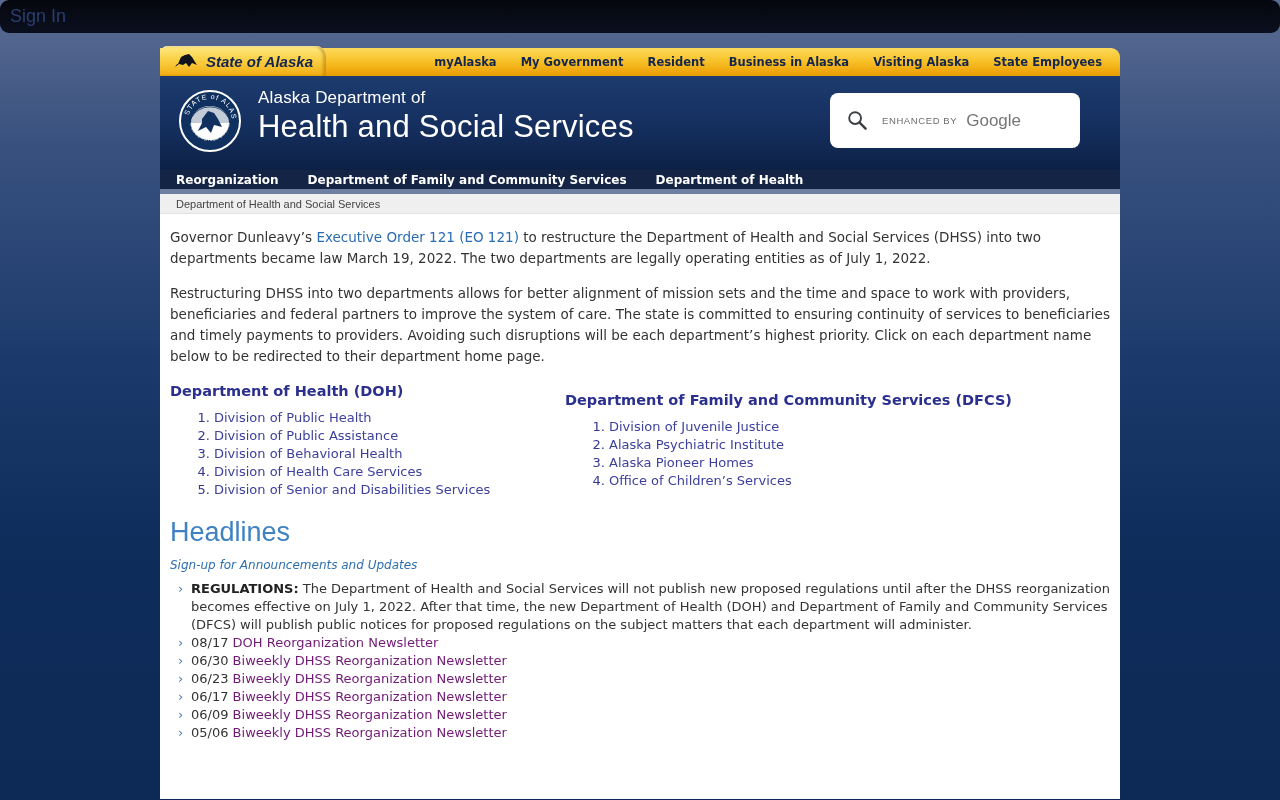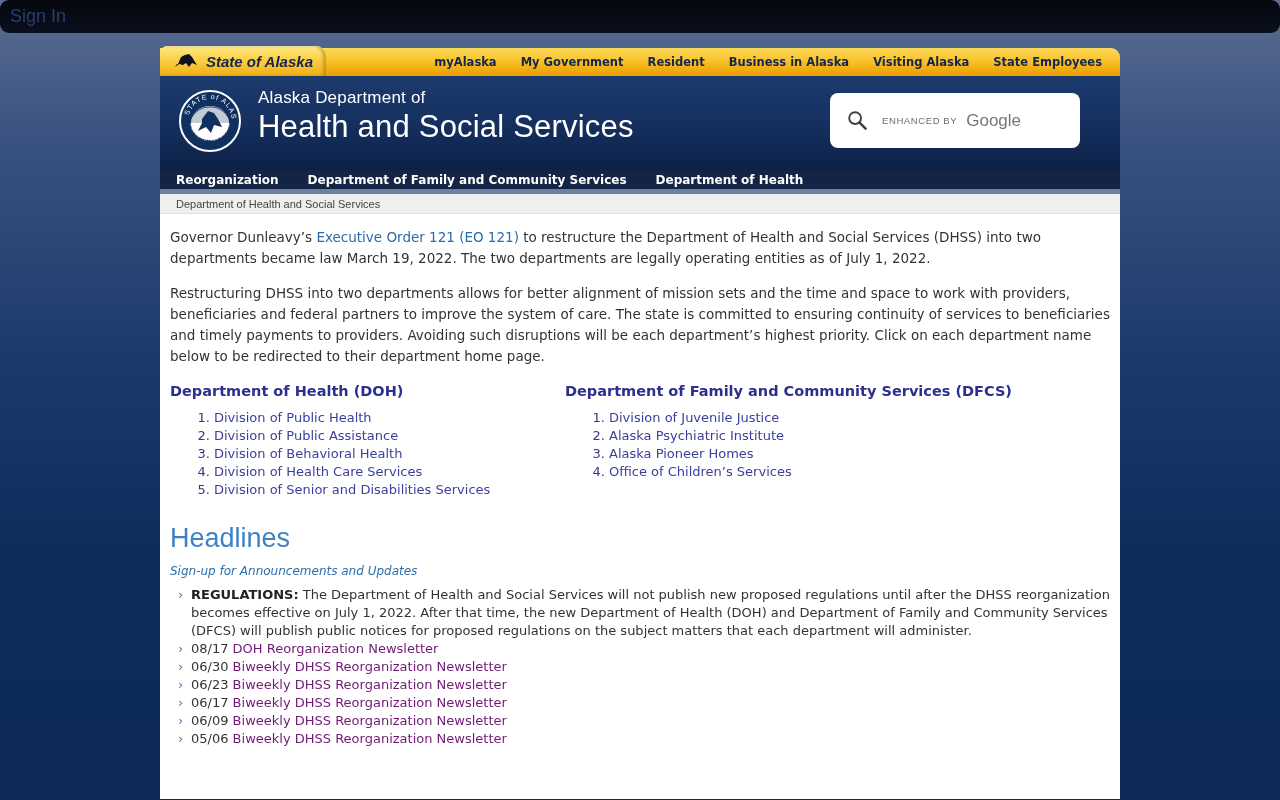--- a/index.html
+++ b/index.html
@@ -58,21 +58,21 @@
   
   .breadcrumb { height:20px; background:#efefef; border-bottom:1px solid #e2e2e2;
     display:flex; align-items:center; padding-left:16px; font-size:11px; color:#444;
     font-family:"Liberation Sans",sans-serif; }
 
   
   .content { background:#fff; height:585px; padding:13px 10px 0 10px; color:#333; overflow:hidden; }
   .content p { font-size:13.5px; line-height:21px; margin-bottom:14px; }
   a.textlink { color:#2a6cb0; text-decoration:none; cursor:pointer; }
 
-  .dept-cols { display:flex; margin-top:16px; margin-bottom:24px; }
+  .dept-cols { display:flex; margin-top:16px; margin-bottom:18px;align-items:center; }
   .dept-col-left { width:395px; flex:0 0 auto; }
   .dept-col-right { flex:1; }
   .dept-heading { font-size:14.5px; font-weight:bold; color:#2b2f8e; margin-bottom:10px; }
   .dept-col ol { padding-left:44px; }
   .dept-col li { font-size:13px; line-height:18px; color:#34378f; }
   .dept-col li a { color:#3c3f9c; text-decoration:none; }
 
   .headlines-title { font-family:"Liberation Sans",sans-serif; font-weight:300; font-size:27px;
     color:#3f82c4; margin-top:18px; margin-bottom:6px; }
   .signup { display:inline-block; font-style:italic; font-size:12px; color:#2d6fae;

